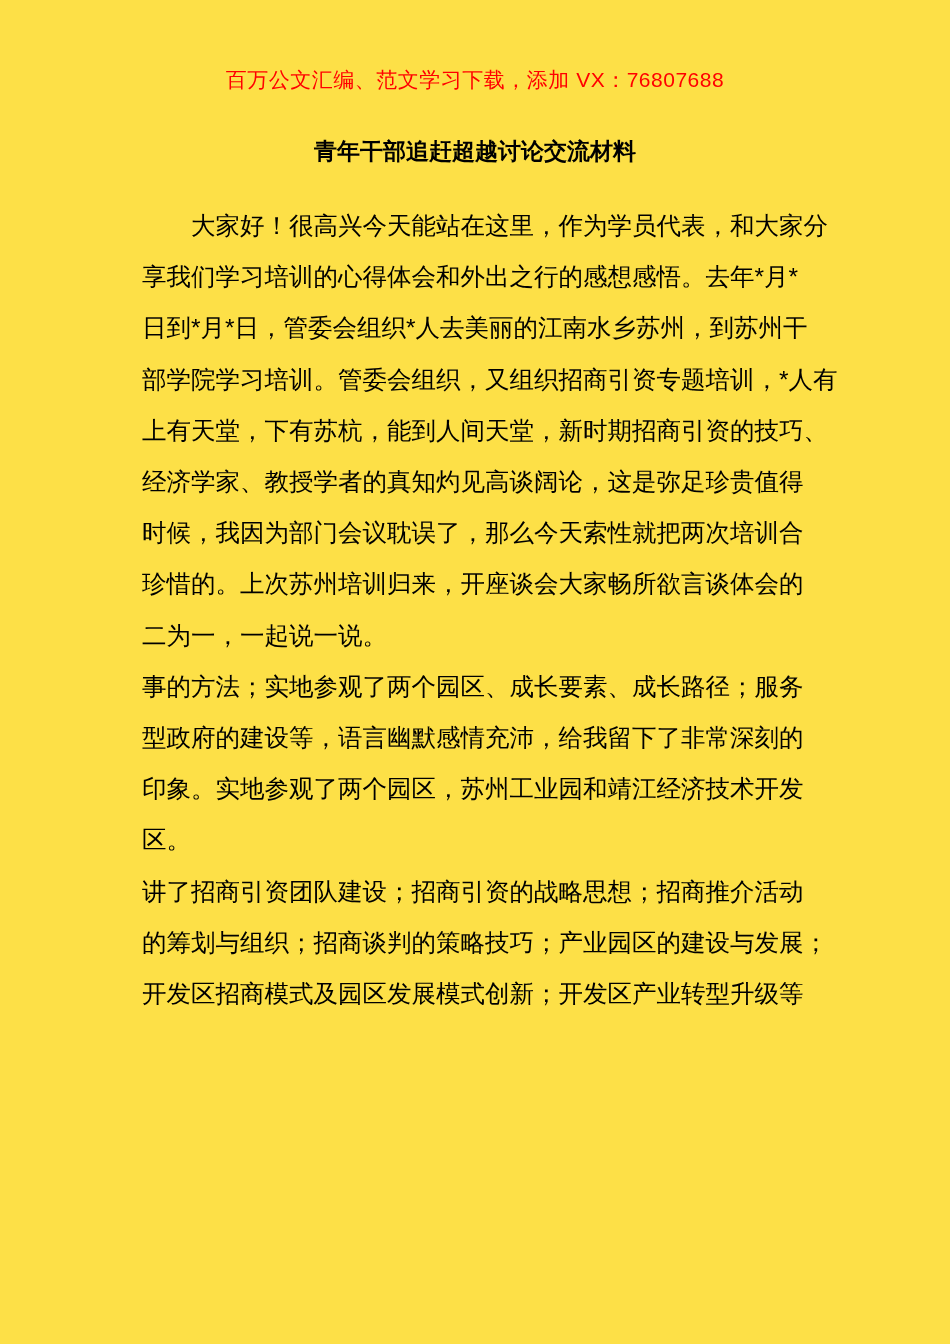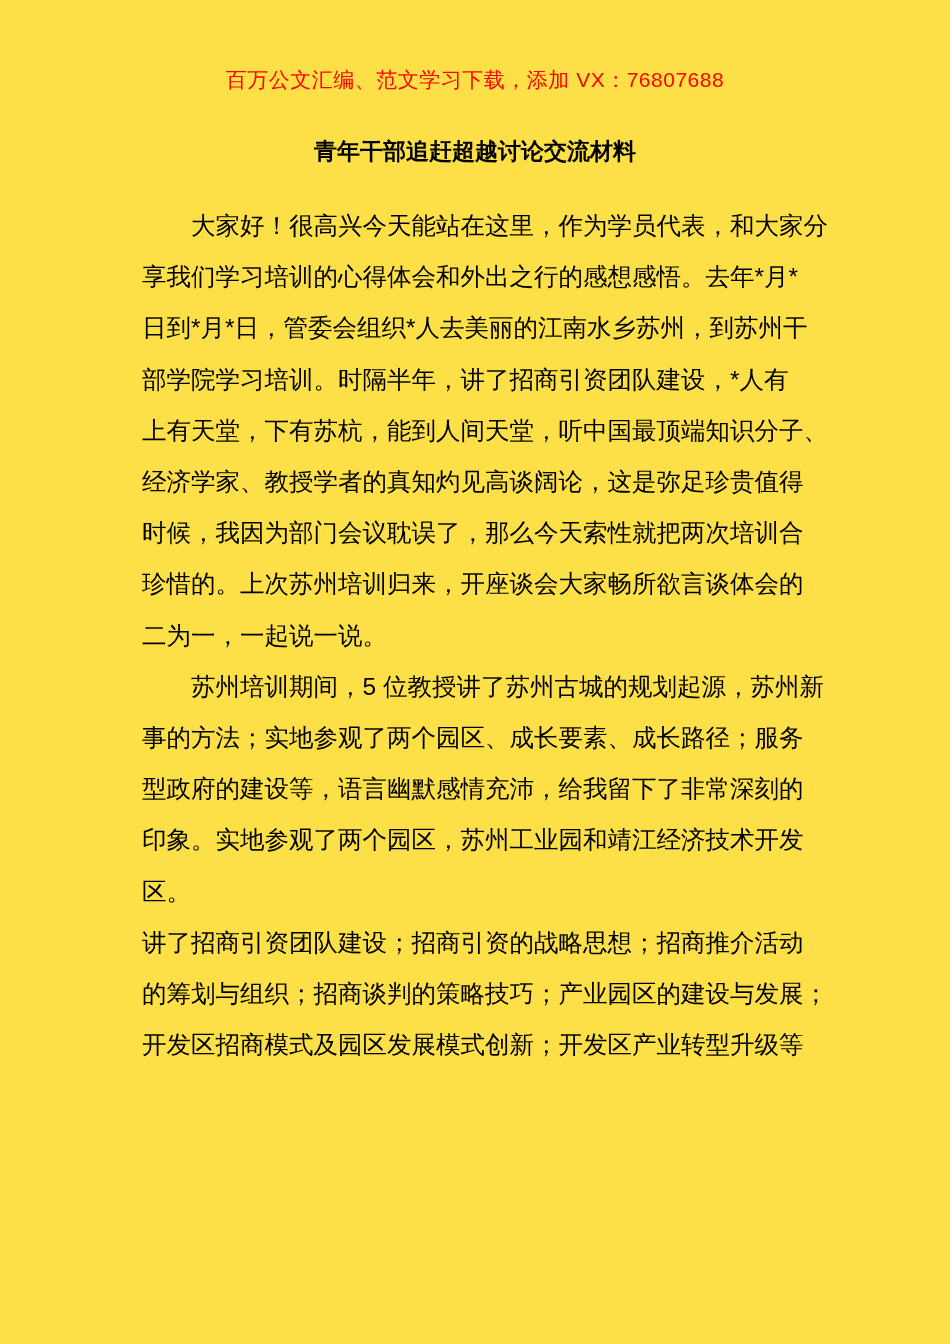--- a/index.html
+++ b/index.html
@@ -67,30 +67,29 @@
   <div class="watermark" style="color: rgb(255, 0, 0);">百万公文汇编、范文学习下载，添加 VX：76807688</div>
 
   <div class="doc-title">青年干部追赶超越讨论交流材料</div>
 
   <div class="body-text">
 
     <div class="para">
       <div class="line indent">大家好！很高兴今天能站在这里，作为学员代表，和大家分</div>
       <div class="line">享我们学习培训的心得体会和外出之行的感想感悟。去年*月*</div>
       <div class="line">日到*月*日，管委会组织*人去美丽的江南水乡苏州，到苏州干</div>
-      <div class="line">部学院学习培训。时隔半年，讲了招商引资团队建设，*人有</div>
-      <div class="line">上有天堂，下有苏杭，能到人间天堂，听中国最顶端知识分子、</div>
+      <div class="line">部学院学习培训。管委会组织，又组织招商引资专题培训，*人有</div>
+      <div class="line">上有天堂，下有苏杭，能到人间天堂，新时期招商引资的技巧、</div>
       <div class="line">经济学家、教授学者的真知灼见高谈阔论，这是弥足珍贵值得</div>
       <div class="line">时候，我因为部门会议耽误了，那么今天索性就把两次培训合</div>
       <div class="line">珍惜的。上次苏州培训归来，开座谈会大家畅所欲言谈体会的</div>
       <div class="line">二为一，一起说一说。</div>
     </div>
 
     <div class="para">
-      <div class="line indent">苏州培训期间，5 位教授讲了苏州古城的规划起源，苏州新</div>
       <div class="line">事的方法；实地参观了两个园区、成长要素、成长路径；服务</div>
       <div class="line">型政府的建设等，语言幽默感情充沛，给我留下了非常深刻的</div>
       <div class="line">印象。实地参观了两个园区，苏州工业园和靖江经济技术开发</div>
       <div class="line">区。</div>
     </div>
 
     <div class="para">
       <div class="line">讲了招商引资团队建设；招商引资的战略思想；招商推介活动</div>
       <div class="line">的筹划与组织；招商谈判的策略技巧；产业园区的建设与发展；</div>
       <div class="line">开发区招商模式及园区发展模式创新；开发区产业转型升级等</div>

